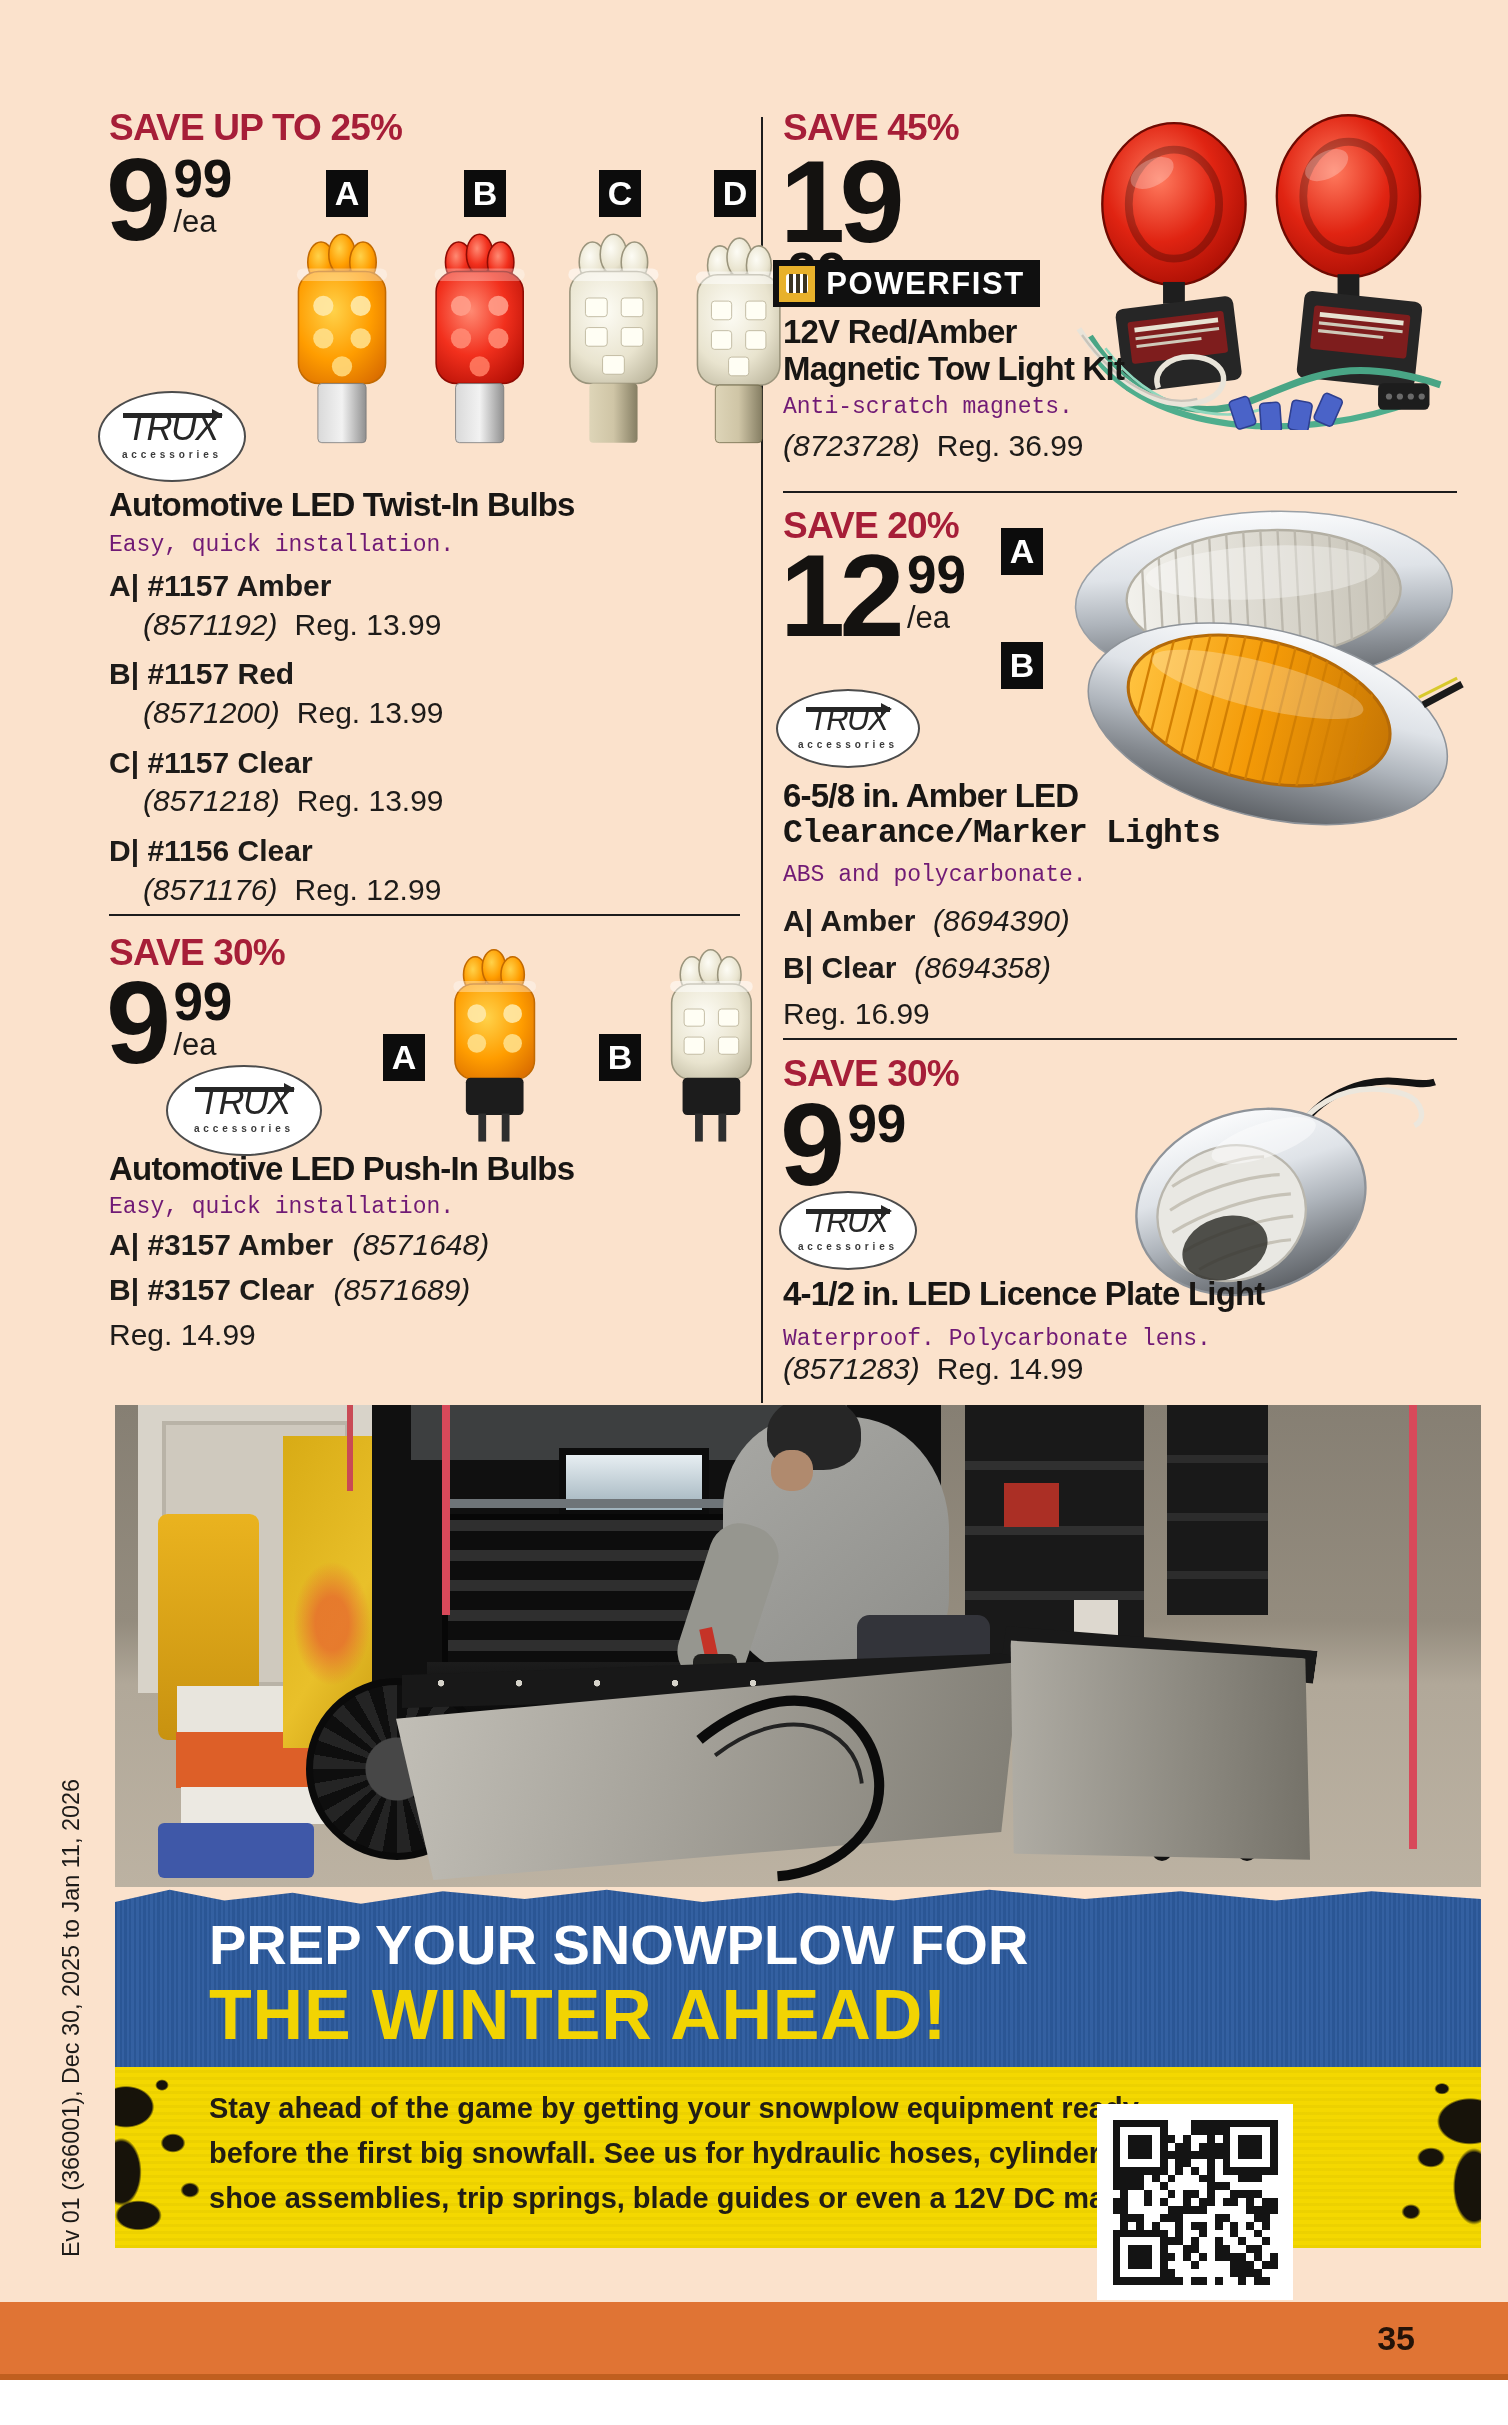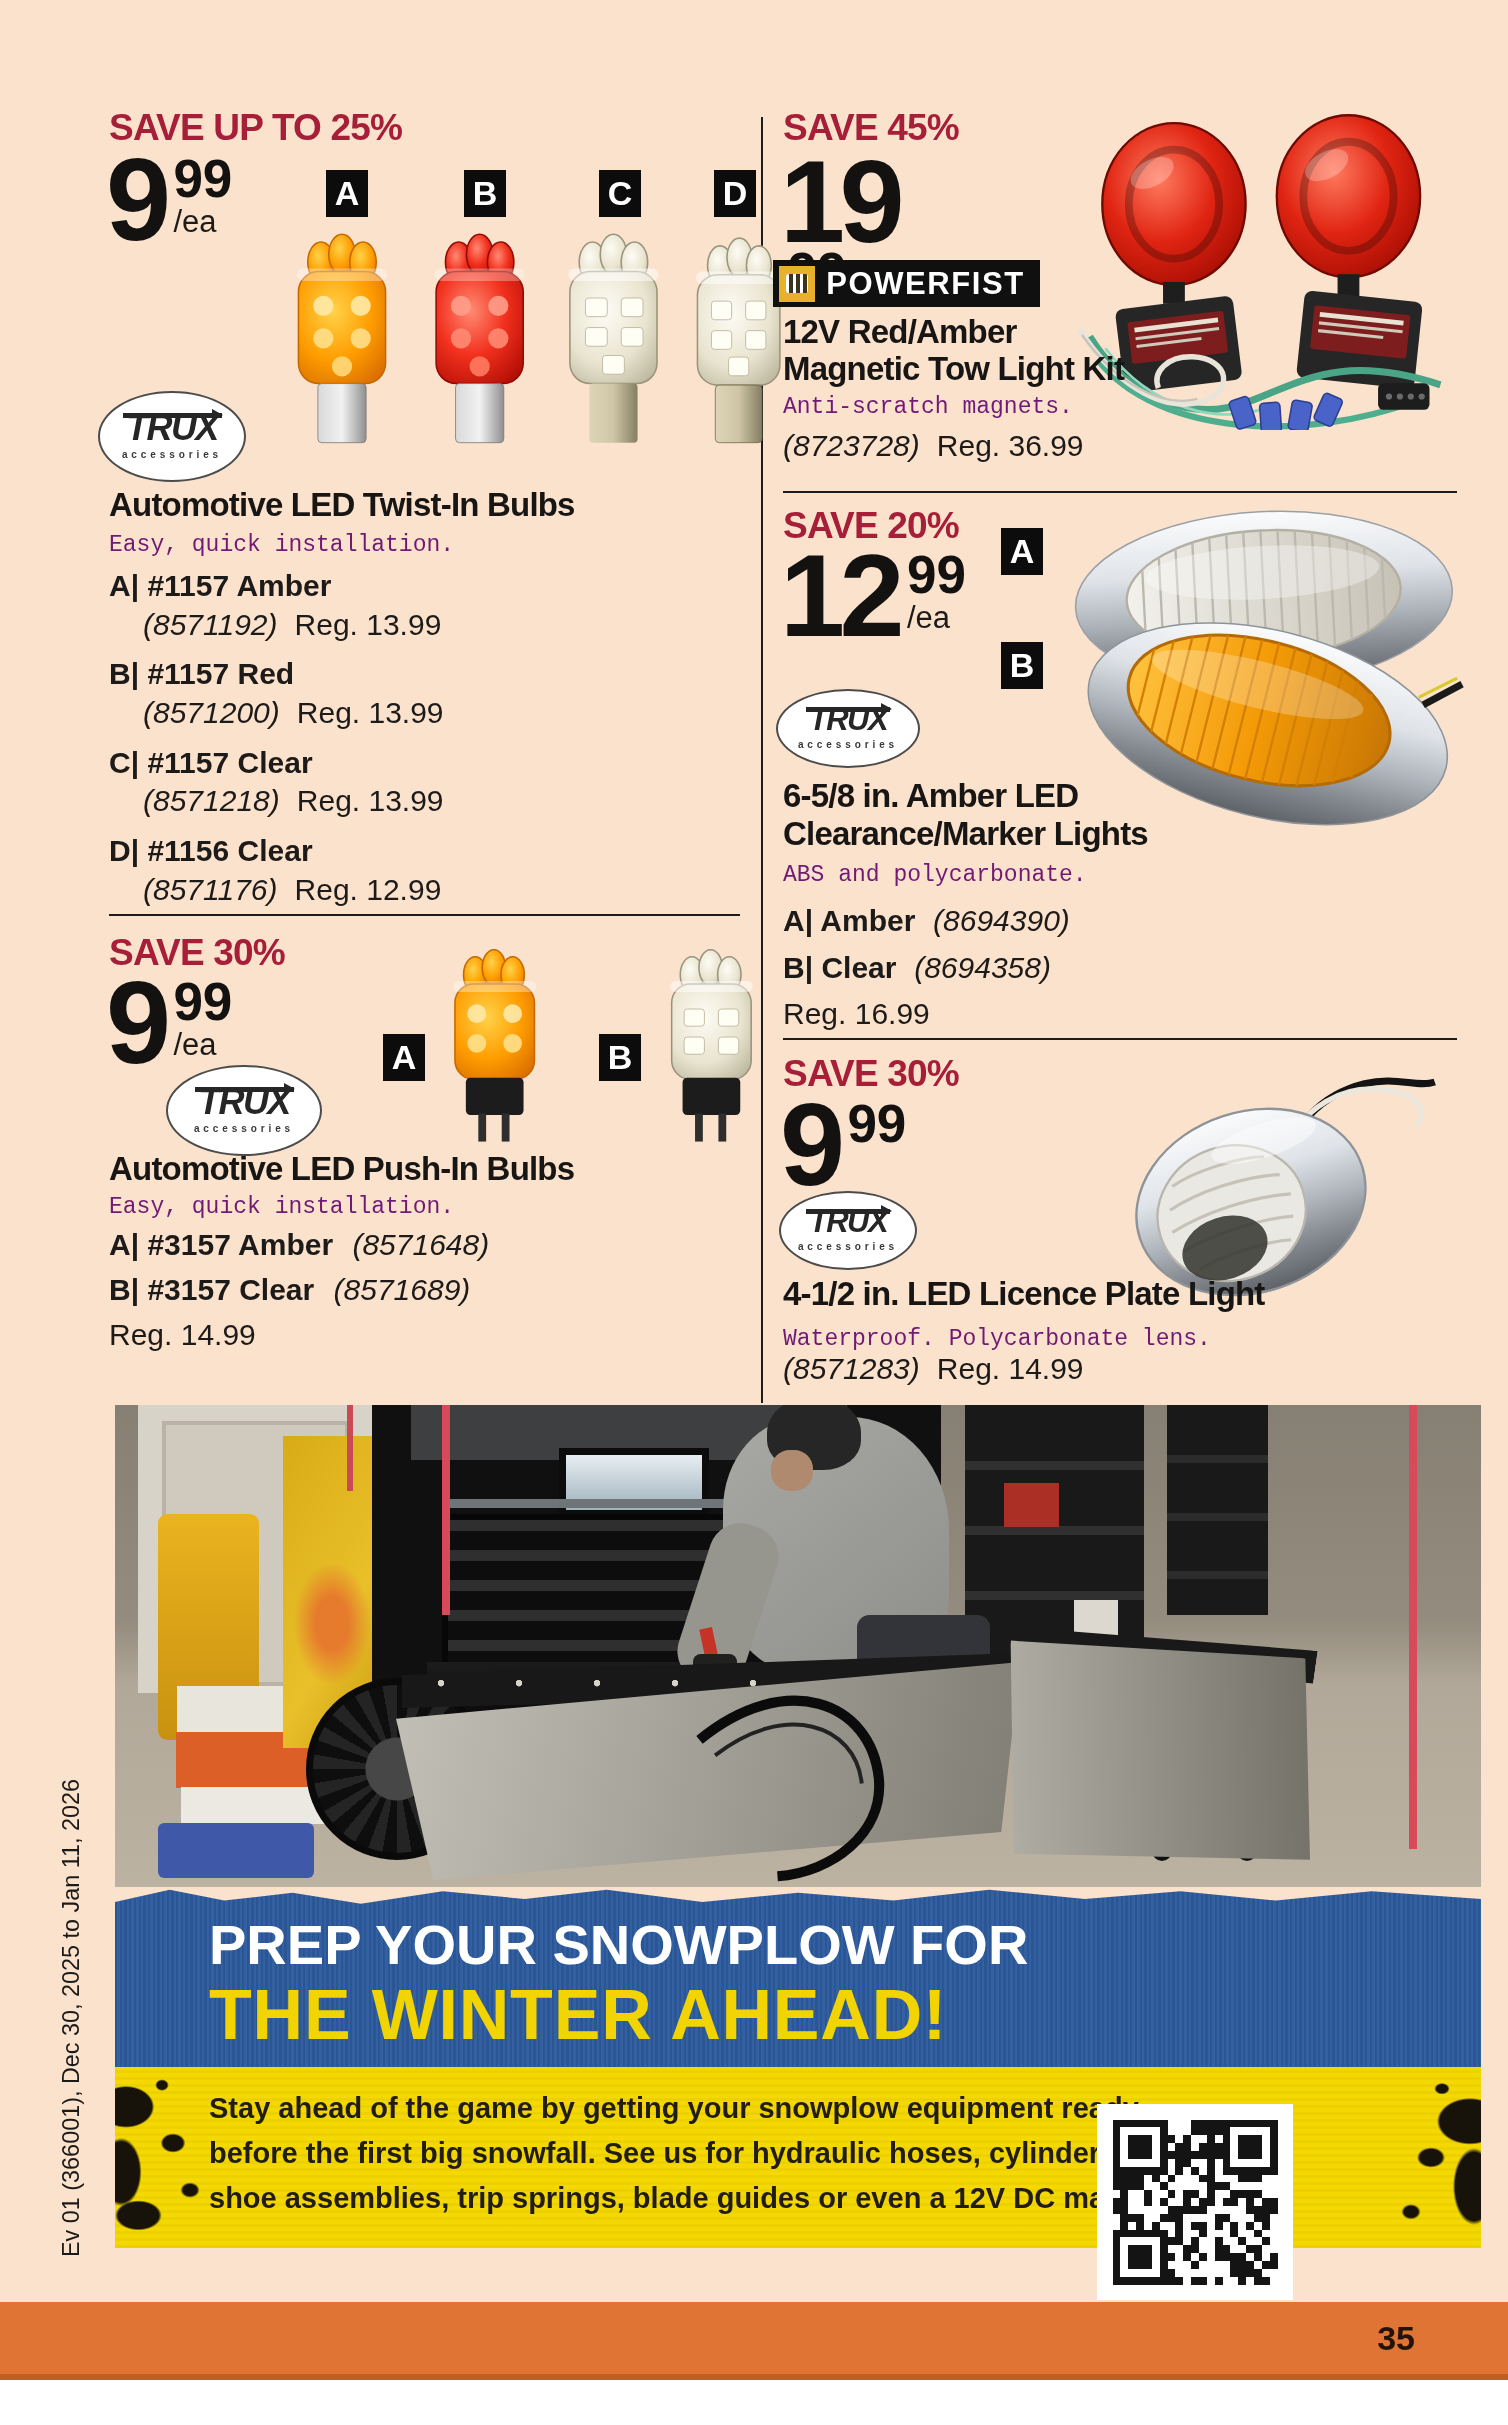--- a/index.html
+++ b/index.html
@@ -22,21 +22,21 @@
   .reg{margin-left:17px;}
   .regline{font-size:30px;}
   .tag{position:absolute;width:42px;height:47px;background:#0c0c0c;color:#fff;font-size:34px;font-weight:700;
        display:flex;align-items:center;justify-content:center;}
   .hr{position:absolute;height:2.3px;background:#1c1c1c;}
   .vr{position:absolute;width:2.3px;background:#1c1c1c;}
 
   
   .trux{position:absolute;background:#fff;border:2.3px solid #4c4c4c;border-radius:50%;
         display:flex;flex-direction:column;align-items:center;justify-content:center;}
-  .trux .word{font-weight:700;font-style:italic;font-size:36px;color:#262626;letter-spacing:-1.6px;line-height:.85;position:relative;}
+  .trux .word{font-weight:400;font-style:italic;font-size:36px;color:#262626;letter-spacing:-1.6px;line-height:.85;position:relative;}
   .trux .word::before{content:'';position:absolute;left:-3.1px;top:0px;height:4.7px;width:108%;background:#262626;}
   .trux .word::after{content:'';position:absolute;right:-11px;top:-3.9px;border:6.2px solid transparent;border-left:11px solid #262626;}
   .trux .sub{font-size:10px;letter-spacing:3.9px;color:#3a3a3a;margin-top:5.5px;font-weight:600;text-align:right;}
 
   
   .pf{position:absolute;background:#101010;display:flex;align-items:center;padding:5.5px 15.6px 5.5px 6.2px;gap:11px;}
   .pf .fist{width:36px;height:36px;background:#e8b12b;display:flex;align-items:center;justify-content:center;}
   .pf .fist-in{width:22px;height:18.7px;border-radius:3.1px;background:#3a3category320;
       background:#3a3320;background-image:repeating-linear-gradient(90deg,#fff 0 3.1px,rgba(255,255,255,0) 3.1px 7px);}
   .pf .pfword{color:#fff;font-weight:800;font-size:31px;letter-spacing:1.6px;}
@@ -438,21 +438,21 @@
     <path d="M428,60 L470,22" stroke="#1a1a1a" stroke-width="9" fill="none"></path>
     <path d="M420,52 L462,16" stroke="#d8c92c" stroke-width="4" fill="none"></path>
   </svg>
 
   <div class="trux" style="left:776px;top:689px;width:140px;height:75px;">
     <span class="word" style="font-size:31px;">TRUX</span>
     <span class="sub">accessories</span>
   </div>
 
   <div class="ptitle" style="left:783px;top:779px;">6-5/8 in. Amber LED</div>
-  <div class="ptitle" style="left:783px;top:817px;">Clearance/Marker Lights</div>
+  <div class="ptitle" style="left:783px;top:817px;font-family:Liberation Mono, monospace;">Clearance/Marker Lights</div>
   <div class="pdesc" style="left:783px;top:862px;">ABS and polycarbonate.</div>
   <div class="itemblock" style="left:783px;top:904px;">
     <div class="iline1" style="margin-bottom:12.5px;">
       <span>A|</span> <span>Amber</span>
       <span class="sku" style="font-weight:400;margin-left:9.4px;">(8694390)</span></div>
     <div class="iline1" style="margin-bottom:12.5px;">
       <span>B|</span> <span>Clear</span>
       <span class="sku" style="font-weight:400;margin-left:9.4px;">(8694358)</span></div>
     <div class="regline">Reg. 16.99</div>
   </div>

